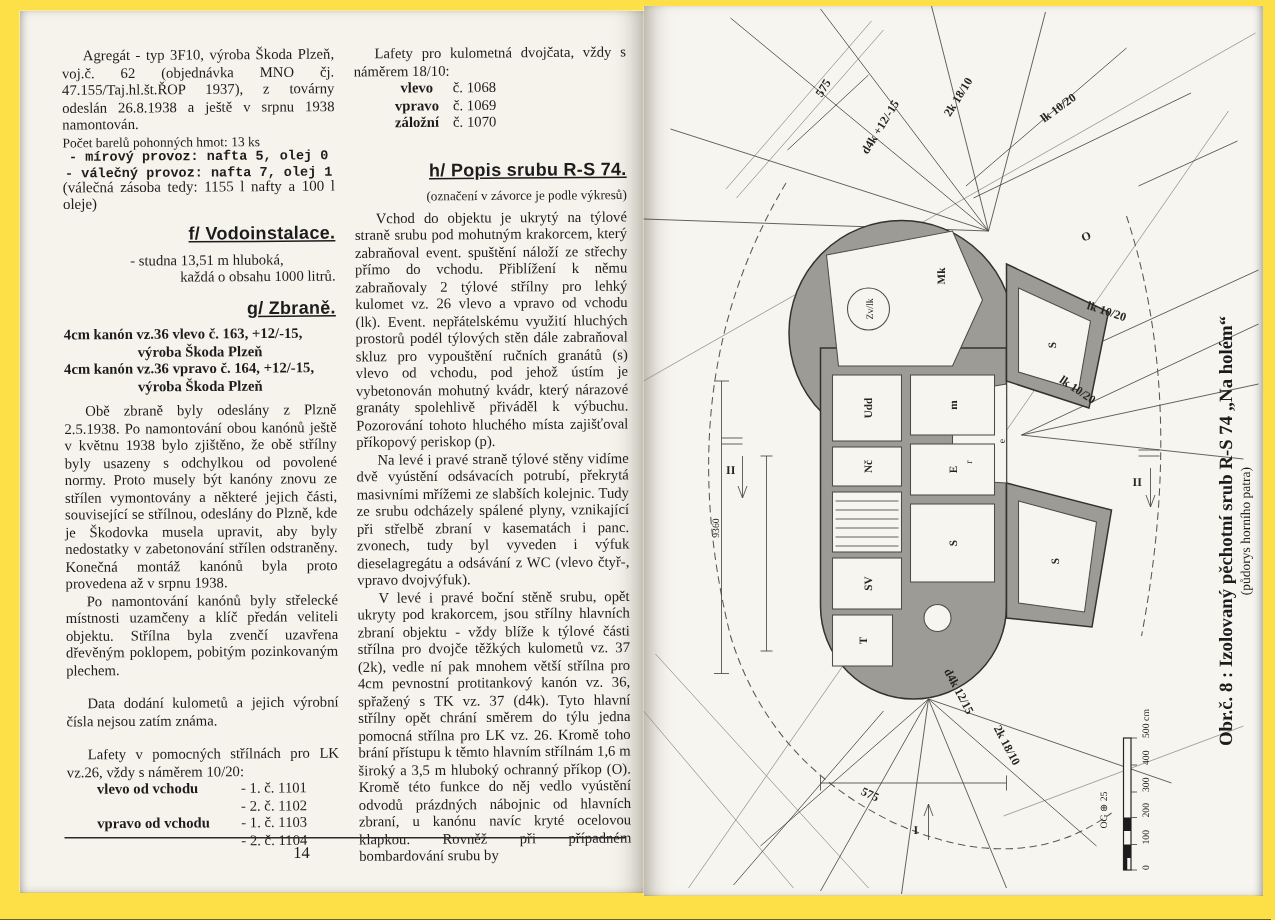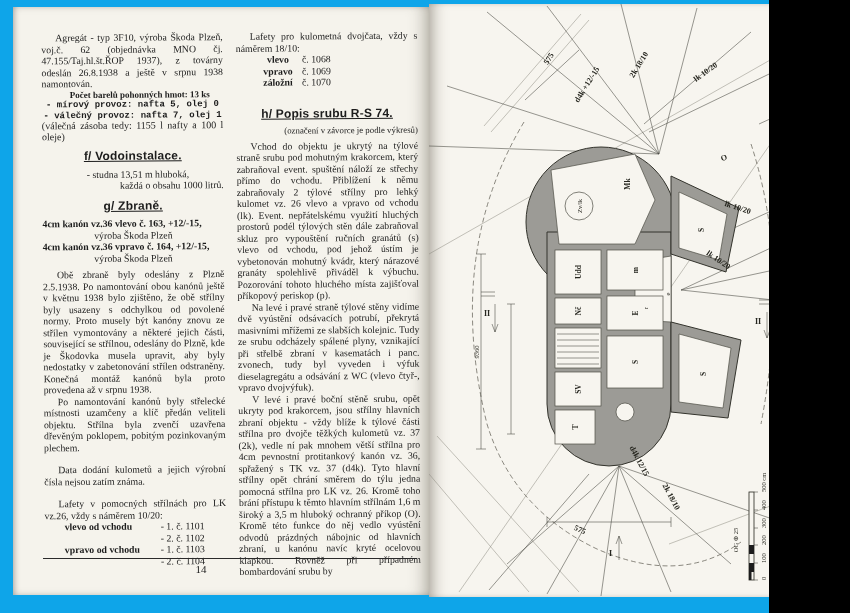--- a/index.html
+++ b/index.html
@@ -1,40 +1,40 @@
 <!DOCTYPE html>
 <html><head>
 <meta charset="utf-8">
 <style>
   html,body{margin:0;padding:0;background:#000;}
-  .stage{position:relative;width:769px;height:613px;background:#0ea5e9;overflow:hidden;
+  .stage{position:relative;width:850px;height:613px;background:#fde047;overflow:hidden;
          font-family:"Liberation Serif",serif;color:#1c1c1c;}
   
   .page{position:absolute;background:#f5f3ec;}
   .page-left{left:13px;top:7px;width:416px;height:588px;
              box-shadow:inset -14px 0 18px -12px rgba(60,50,35,.45), inset 3px 0 6px -2px rgba(0,0,0,.35);}
   .page-right{left:429px;top:4px;width:413px;height:593px;background:#f7f5ef;
               box-shadow:inset 14px 0 16px -12px rgba(60,50,35,.5), inset -4px 0 6px -3px rgba(0,0,0,.4);}
   
   .cols{position:absolute;left:30px;top:24px;width:376px;height:520px;display:flex;gap:13px;
         transform:rotate(-0.4deg);}
   .col{width:50%;font-size:9.8px;line-height:11.5px;text-align:justify;}
   .p{margin:0;text-indent:14px;}
   .gap{height:5px;}
   .gap2{height:11px;}
   .fuel{font-size:9px;line-height:10.6px;}
-  .fuel-title{font-weight:bold;margin-left:28px;}
+  .fuel-title{font-weight:normal;}
   .fuel-line{font-weight:bold;text-align:center;text-indent:0;font-family:Liberation Mono, monospace;}
   .fuel-note{text-indent:0;font-size:10px;}
   .heading{font-family:"Liberation Sans",sans-serif;font-weight:bold;font-size:12px;
-           text-decoration:underline;margin:9px 0 6px 0;text-align:center;letter-spacing:.2px;}
+           text-decoration:underline;margin:9px 0 6px 0;text-align:right;letter-spacing:.2px;}
   .waterline{text-indent:10px;text-align:center;}
   .waterline2{text-indent:22px;text-align:right;}
   .gun1{font-weight:bold;text-align:left;text-indent:0;}
-  .gun2{font-weight:normal;text-align:center;text-indent:0;}
+  .gun2{font-weight:bold;text-align:center;text-indent:0;}
   .laf-intro{margin:0;text-indent:14px;}
   .laf-row{display:flex;text-align:left;}
   .laf-label{font-weight:bold;padding-left:20px;width:96px;flex:none;}
   .laf-vals{flex:1;}
   .laf2-row{display:flex;text-align:center;padding-left:18px;}
   .laf2-label{font-weight:bold;width:48px;flex:none;}
   .note-small{font-size:8.8px;text-align:right;text-indent:0;margin:1px 0 3px 0;}
   .footer-rule{position:absolute;left:30px;right:12px;top:551px;border-top:1.2px solid #2a2a2a;}
   .page-num{position:absolute;left:0;right:40px;top:556px;text-align:center;font-size:11px;}
   

